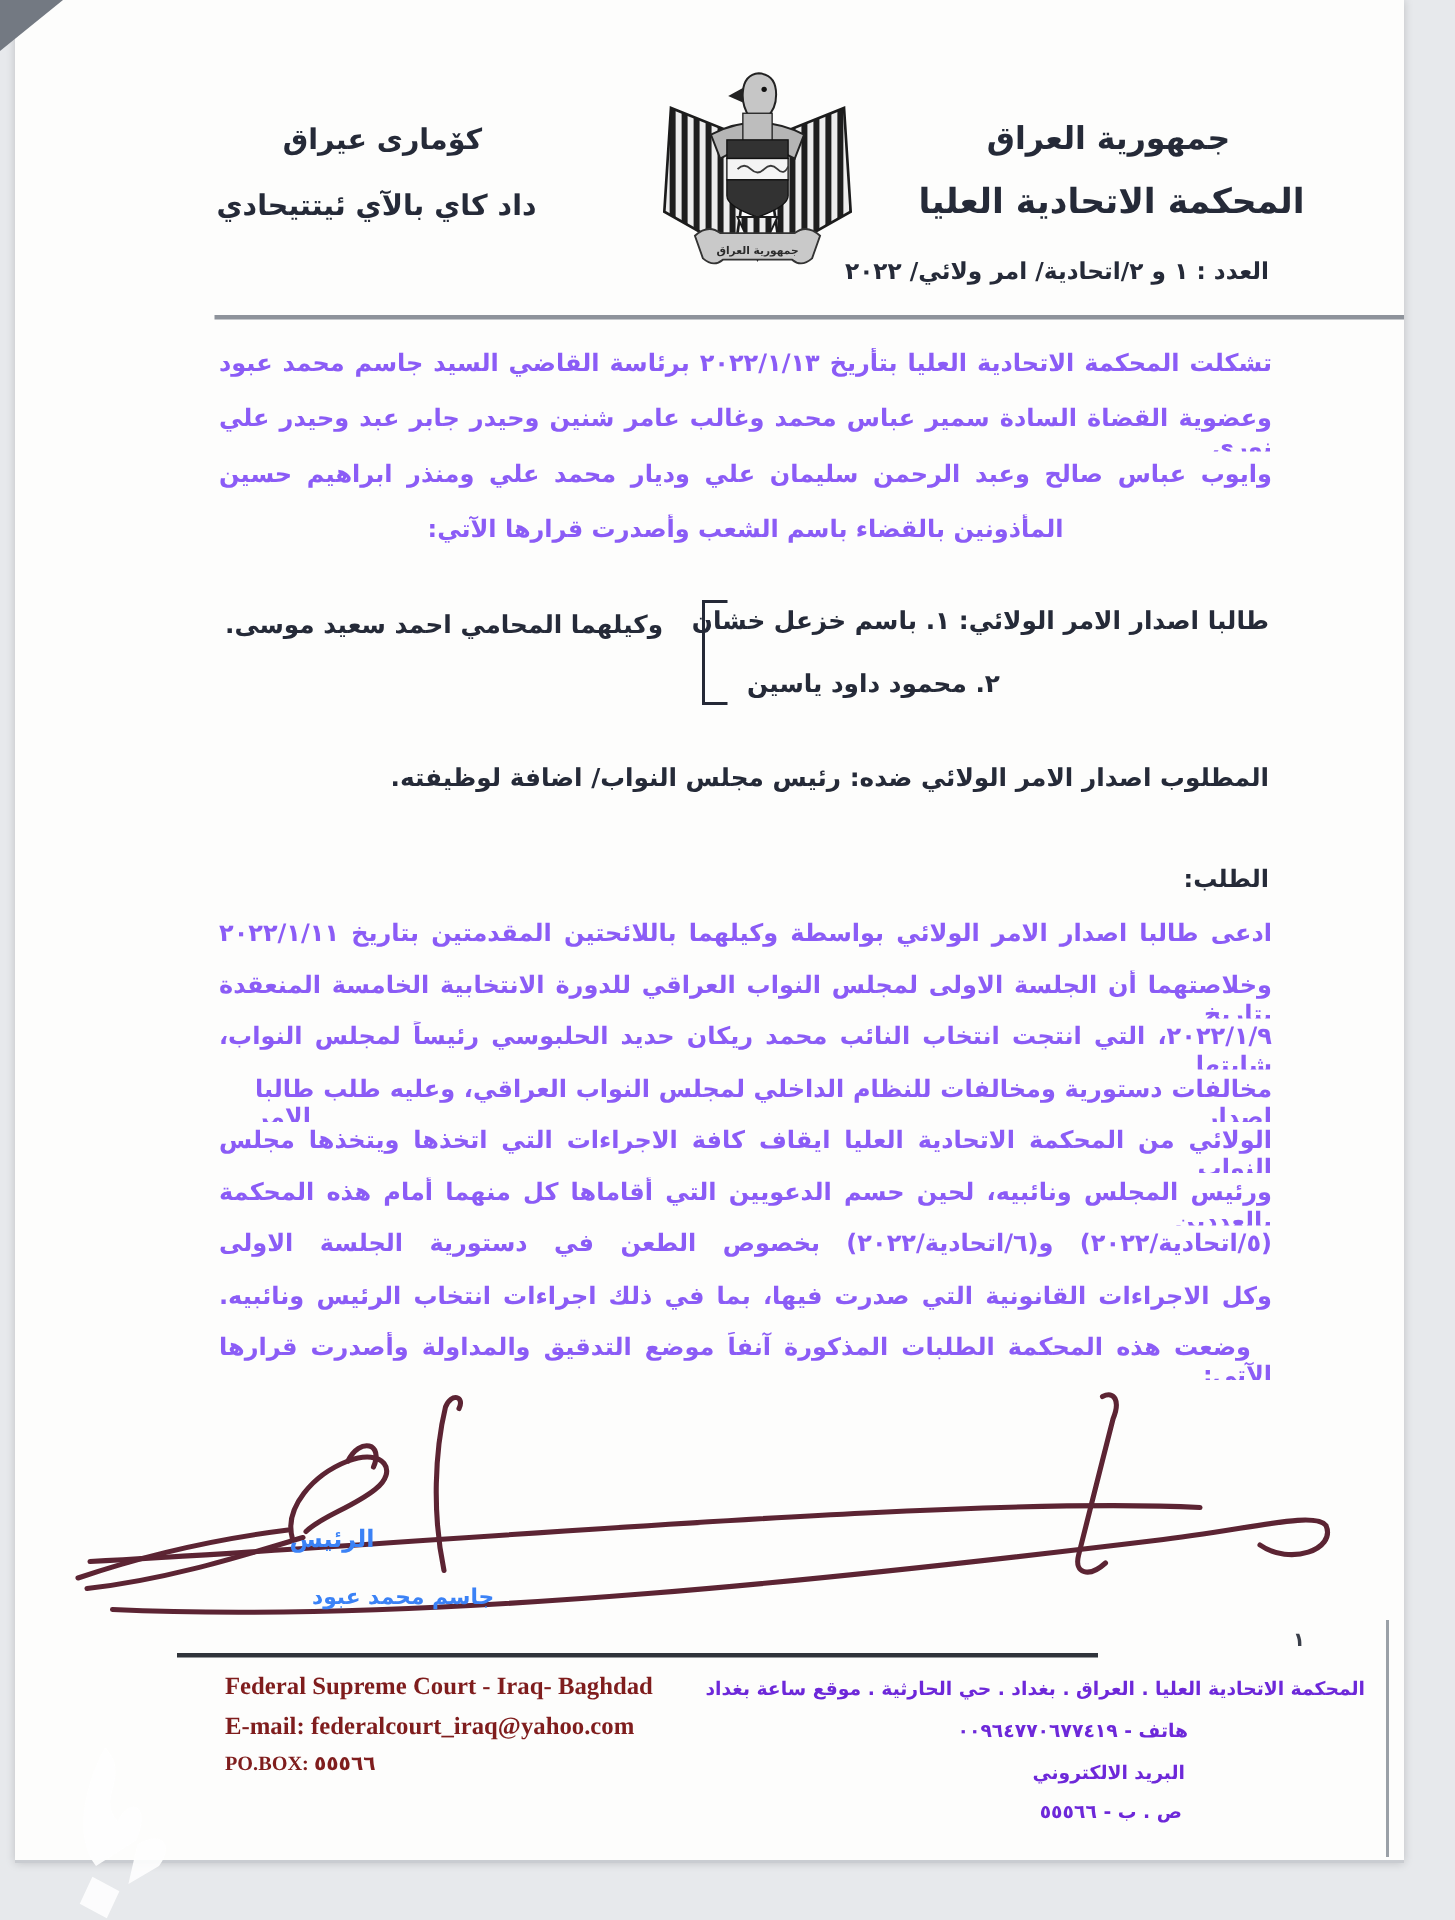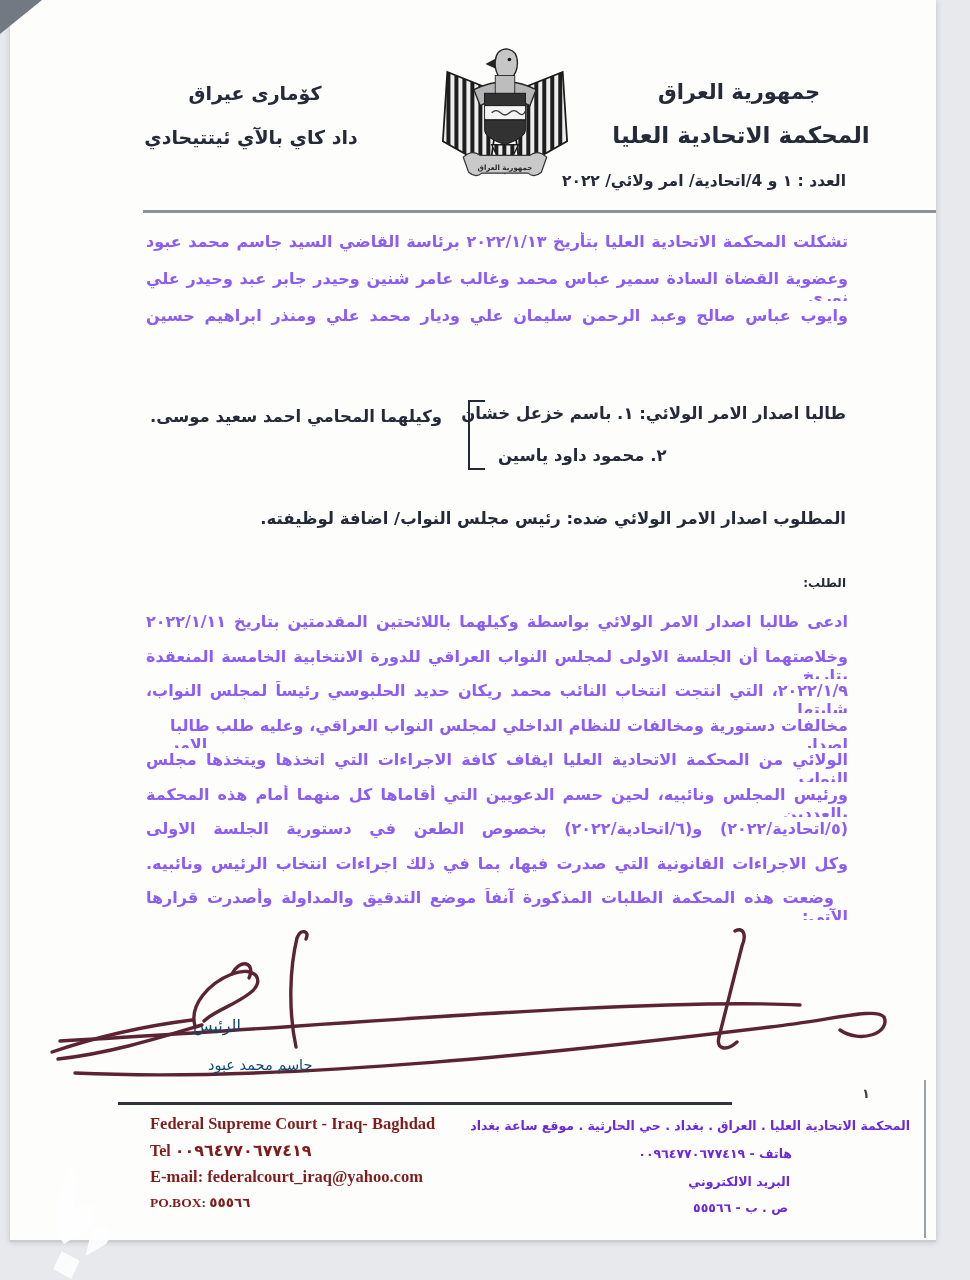--- a/index.html
+++ b/index.html
@@ -27,21 +27,21 @@
     direction:rtl;font-weight:bold;color:#8b5cf6;font-size:16px;
     text-align:justify;text-align-last:justify;
   }
   .centerline{text-align:center;text-align-last:center;}
   .hdr-col{text-align:center;}
   .rule{position:absolute;background:#8e939b;}
   .bracket{
     position:absolute;width:15px;height:66px;
     border-left:2.5px solid #242936;border-top:2.5px solid #242936;border-bottom:2.5px solid #242936;
   }
-  .sig-text{position:absolute;font-weight:normal;color:#0c4a6e;direction:rtl;}
+  .sig-text{position:absolute;font-weight:bold;color:#3b82f6;direction:rtl;}
   .ftr-en{position:absolute;left:140px;top:1114px;color:#7f1d1d;
     font-family:"Liberation Serif","DejaVu Sans",serif;font-weight:bold;direction:ltr;}
   .ftr-en div{margin-bottom:7px;}
   .ftr-ar{color:#6d28d9;font-weight:bold;direction:rtl;text-align:right;position:absolute;}
   .edge-line{position:absolute;width:2px;background:#9aa0a7;}
   svg text{font-family:"DejaVu Sans",sans-serif;}
 </style>
 </head>
 <body>
 
@@ -70,36 +70,37 @@
     <rect x="64" y="40" width="22" height="22" fill="#bdbdbd" stroke="#222"></rect>
     <rect x="52" y="60" width="46" height="14" fill="#323232" stroke="#111"></rect>
     <rect x="52" y="74" width="46" height="16" fill="#f4f4f4" stroke="#111"></rect>
     <path d="M60 82 q5 -5 10 0 t10 0 t10 0 t8 -2" stroke="#3a3a3a" stroke-width="1.4" fill="none"></path>
     <path d="M52 90 h46 v12 q0 8 -23 16 q-23 -8 -23 -16 Z" fill="#323232" stroke="#111"></path>
     <path d="M60 118 L75 150 L90 118 Z" fill="url(#ws)" stroke="#1c1c1c" stroke-width="1.5"></path>
     <path d="M28 132 q10 -9 19 -2 l56 0 q9 -7 19 2 l-6 17 q-8 7 -15 1 l-52 0 q-7 6 -15 -1 Z" fill="#c9c9c9" stroke="#333" stroke-width="1.4"></path>
     <text x="75" y="146" text-anchor="middle" font-size="8" font-weight="bold" fill="#2b2b2b" direction="rtl">جمهورية العراق</text>
   </svg>
 
-  <div class="abs ar nowrap" style="right:90px;top:172px;font-size:15.5px;">العدد : ١ و 4/اتحادية/ امر ولائي/ ٢٠٢٢</div>
+  <div class="abs ar nowrap" style="right:90px;top:172px;font-size:15.5px;">العدد : ١ و ٢/اتحادية/ امر ولائي/ ٢٠٢٢</div>
 
   <div class="rule" style="left:133px;right:0;top:210px;height:3px;"></div>
 
   <div class="jline" style="top:232px;">تشكلت المحكمة الاتحادية العليا بتأريخ ٢٠٢٢/١/١٣ برئاسة القاضي السيد جاسم محمد عبود</div>
   <div class="jline" style="top:269px;">وعضوية القضاة السادة سمير عباس محمد وغالب عامر شنين وحيدر جابر عبد وحيدر علي نوري</div>
   <div class="jline" style="top:306px;">وايوب عباس صالح وعبد الرحمن سليمان علي وديار محمد علي ومنذر ابراهيم حسين</div>
+  <div class="jline centerline" style="top:343px;">المأذونين بالقضاء باسم الشعب وأصدرت قرارها الآتي:</div>
 
   <div class="abs ar nowrap" style="right:90px;top:404px;font-size:16.5px;">طالبا اصدار الامر الولائي: ١. باسم خزعل خشان</div>
   <div class="abs ar nowrap" style="left:488px;top:446px;font-size:16.5px;">٢. محمود داود ياسين</div>
   <div class="bracket" style="left:458px;top:400px;"></div>
   <div class="abs ar nowrap" style="left:140px;top:407px;font-size:16.5px;">وكيلهما المحامي احمد سعيد موسى.</div>
 
   <div class="abs ar nowrap" style="right:90px;top:509px;font-size:16.5px;">المطلوب اصدار الامر الولائي ضده: رئيس مجلس النواب/ اضافة لوظيفته.</div>
 
-  <div class="abs ar nowrap" style="right:90px;top:576px;font-size:12px;">الطلب:</div>
+  <div class="abs ar nowrap" style="right:90px;top:576px;font-size:16px;">الطلب:</div>
 
   <div class="jline" style="top:612px;">ادعى طالبا اصدار الامر الولائي بواسطة وكيلهما باللائحتين المقدمتين بتاريخ ٢٠٢٢/١/١١</div>
   <div class="jline" style="top:647px;">وخلاصتهما أن الجلسة الاولى لمجلس النواب العراقي للدورة الانتخابية الخامسة المنعقدة بتاريخ</div>
   <div class="jline" style="top:681px;">٢٠٢٢/١/٩، التي انتجت انتخاب النائب محمد ريكان حديد الحلبوسي رئيساً لمجلس النواب، شابتها</div>
   <div class="jline" style="top:716px;margin-left:24px;">مخالفات دستورية ومخالفات للنظام الداخلي لمجلس النواب العراقي، وعليه طلب طالبا اصدار الامر</div>
   <div class="jline" style="top:750px;">الولائي من المحكمة الاتحادية العليا ايقاف كافة الاجراءات التي اتخذها ويتخذها مجلس النواب</div>
   <div class="jline" style="top:785px;">ورئيس المجلس ونائبيه، لحين حسم الدعويين التي أقاماها كل منهما أمام هذه المحكمة بالعددين</div>
   <div class="jline" style="top:819px;">(٥/اتحادية/٢٠٢٢) و(٦/اتحادية/٢٠٢٢) بخصوص الطعن في دستورية الجلسة الاولى</div>
   <div class="jline" style="top:854px;">وكل الاجراءات القانونية التي صدرت فيها، بما في ذلك اجراءات انتخاب الرئيس ونائبيه.</div>
   <div class="jline" style="top:888px;text-indent:14px;">وضعت هذه المحكمة الطلبات المذكورة آنفاً موضع التدقيق والمداولة وأصدرت قرارها الآتي:</div>
@@ -117,21 +118,20 @@
   </svg>
   <div class="sig-text" style="left:183px;top:1016px;font-size:16px;">الرئيس</div>
   <div class="sig-text" style="left:198px;top:1057px;font-size:14.5px;">جاسم محمد عبود</div>
 
   <div class="abs ar" style="left:852px;top:1086px;font-size:13px;color:#3a3f4a;">١</div>
 
   <div class="rule" style="left:108px;top:1102px;width:614px;height:2.5px;background:#30343b;"></div>
 
   <div class="ftr-en">
     <div style="font-size:16.5px;">Federal Supreme Court - Iraq- Baghdad</div>
-    <div style="font-size:16px;">Tel  ٠٠٩٦٤٧٧٠٦٧٧٤١٩</div>
     <div style="font-size:16.5px;">E-mail: federalcourt_iraq@yahoo.com</div>
     <div style="font-size:13.5px;">PO.BOX: ٥٥٥٦٦</div>
   </div>
 
   <div class="ftr-ar nowrap" style="right:26px;top:1118px;font-size:12.5px;">المحكمة الاتحادية العليا . العراق . بغداد .  حي الحارثية . موقع ساعة بغداد</div>
   <div class="ftr-ar nowrap" style="right:144px;top:1146px;font-size:12.5px;">هاتف - ٠٠٩٦٤٧٧٠٦٧٧٤١٩</div>
   <div class="ftr-ar nowrap" style="right:146px;top:1174px;font-size:12.5px;">البريد الالكتروني</div>
   <div class="ftr-ar nowrap" style="right:148px;top:1200px;font-size:12.5px;">ص . ب - ٥٥٥٦٦</div>
 
   <div class="edge-line" style="left:914px;top:1080px;height:158px;"></div>

